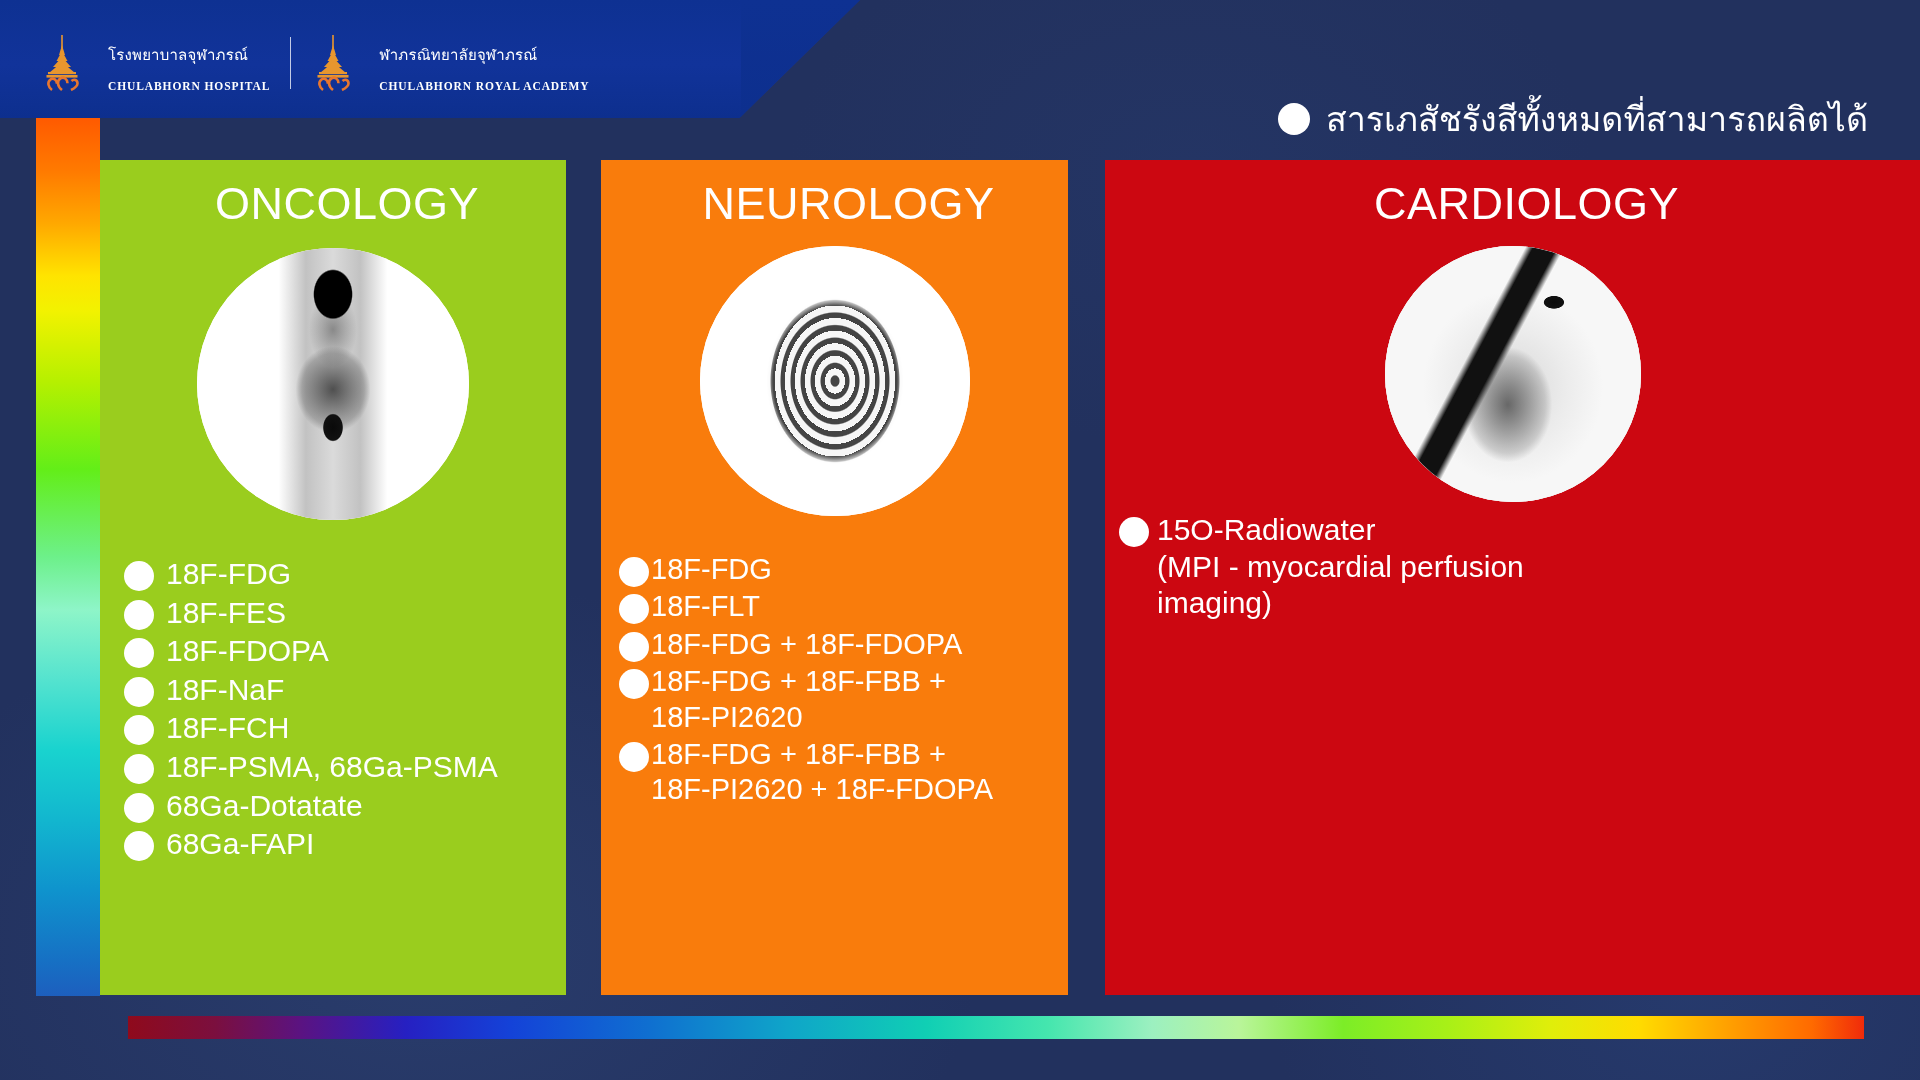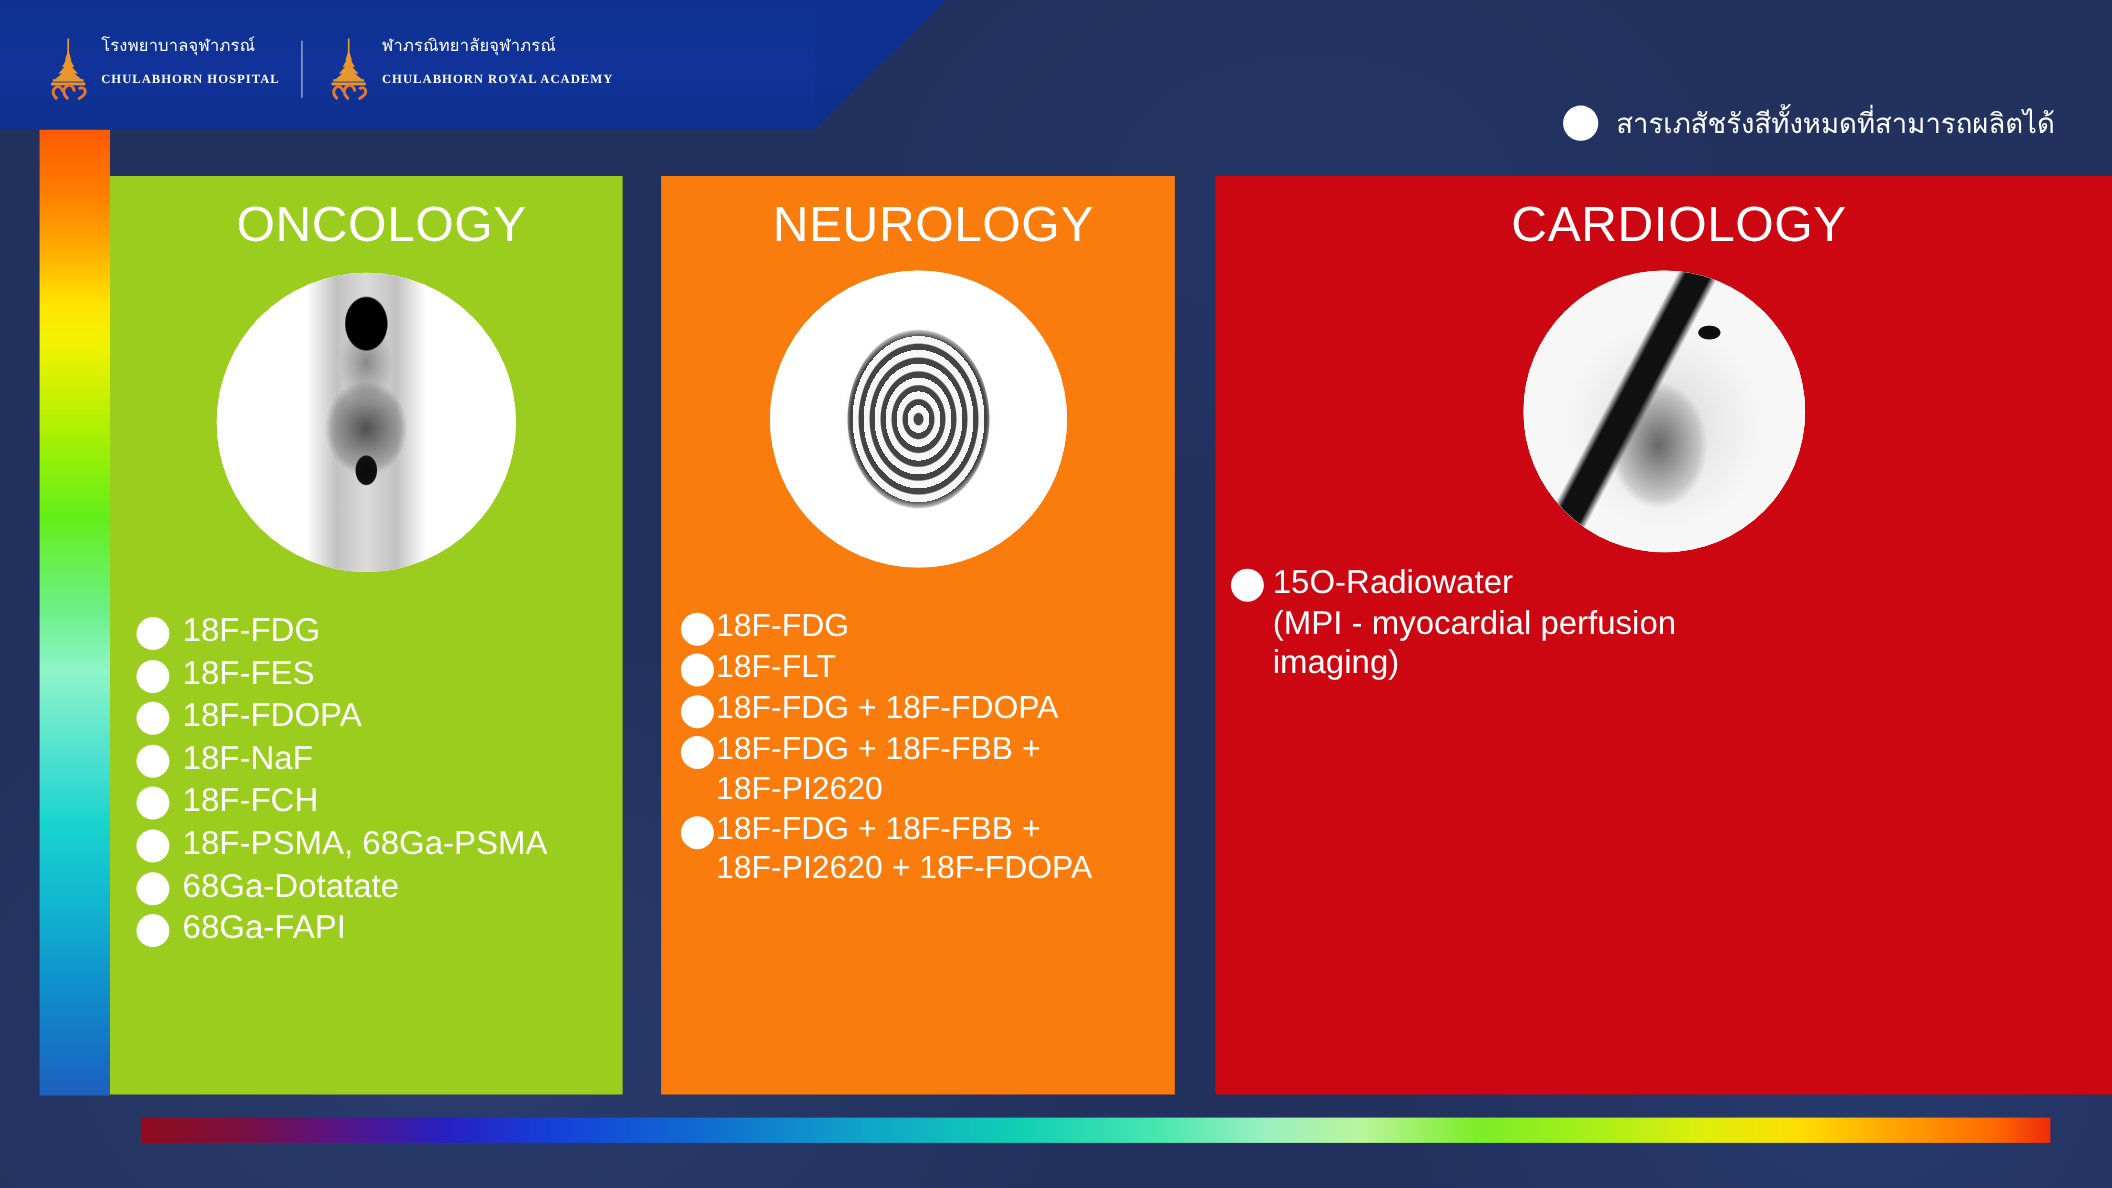--- a/index.html
+++ b/index.html
@@ -30,21 +30,21 @@
     position:absolute; right:-1px; top:0;
     width:120px; height:100%;
     background:linear-gradient(180deg,#0e3192,#0d2f8e);
     border-bottom-right-radius:60px;
     clip-path: polygon(0 0, 100% 0, 100% 55%, 62% 100%, 0 100%);
   }
   .logos{
     position:absolute; left:40px; top:34px;
     display:flex; align-items:center; gap:0; z-index:4;
   }
-  .logo-unit{ display:flex; align-items:flex-start; gap:8px; }
+  .logo-unit{ display:flex; align-items:flex-end; gap:24px; }
   .logo-mark{ width:44px; height:58px; position:relative; flex:0 0 auto; }
   .logo-text{ color:#fff; line-height:1.05; }
   .logo-thai{
     font-size:15px; letter-spacing:.2px; white-space:nowrap;
     font-family:"DejaVu Sans", sans-serif;
   }
   .logo-en{
     font-size:11.5px; letter-spacing:.9px; white-space:nowrap; margin-top:16px;
     font-family:"Liberation Serif", serif; font-weight:700;
   }
@@ -56,21 +56,21 @@
   
   .top-heading{
     position:absolute; right:52px; top:92px;
     display:flex; align-items:center; gap:16px; z-index:5;
   }
   .heading-dot{
     width:32px; height:32px; border-radius:50%;
     background:#fff; flex:0 0 auto;
   }
   .heading-text{
-    color:#fff; font-size:25px; white-space:nowrap;
+    color:#fff; font-size:34px; white-space:nowrap;
     font-family:"DejaVu Sans", sans-serif;
   }
 
   
   .left-bar{
     position:absolute; left:36px; top:118px;
     width:64px; height:878px; z-index:3;
     background:linear-gradient(180deg,
       #ff5a00 0%,
       #ff7a00 6%,

